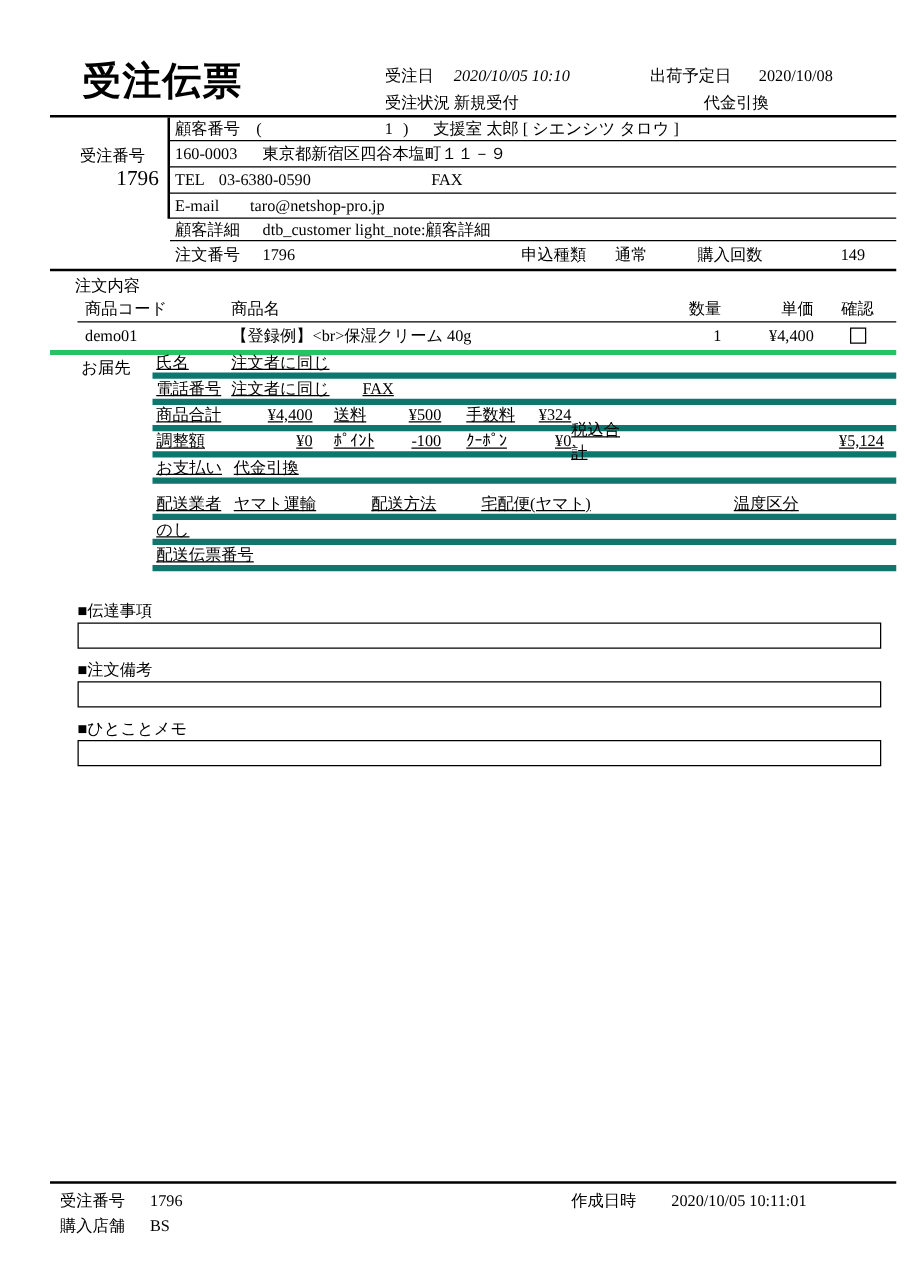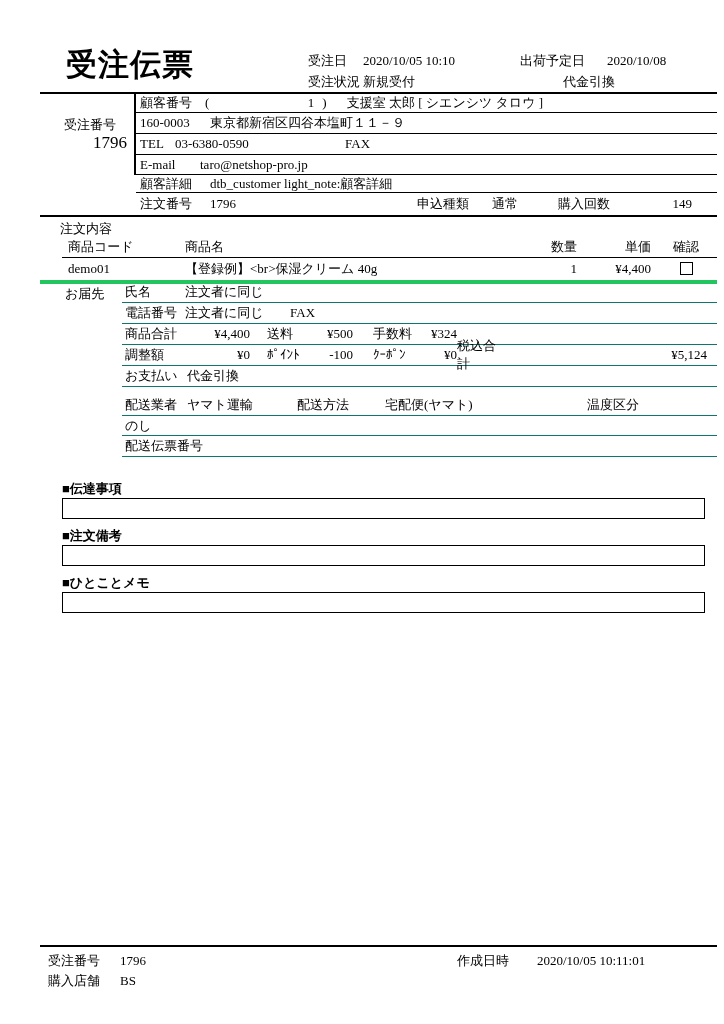--- a/index.html
+++ b/index.html
@@ -24,21 +24,21 @@
   .h-l { display:inline-block; }
   .w55  { width:55px;  flex:none; }
   .w60  { width:60px;  flex:none; }
   .w62  { width:62px;  flex:none; }
   .w65  { width:65px;  flex:none; }
   .w66  { width:66px;  flex:none; }
   .w70  { width:70px;  flex:none; }
   .w75  { width:75px;  flex:none; }
   .w87  { width:87px;  flex:none; }
   .w105 { width:105px; flex:none; }
-  .w157 { width:157px; flex:none; }
+  .w157 { width:157px; flex:none;font-style:italic; }
   .w170 { width:170px; flex:none; }
   .w200 { width:200px; flex:none; }
   .w207 { width:207px; flex:none; }
   .tar { text-align:right; }
   .ml8  { margin-left:8px; }
   .ml20 { margin-left:20px; }
   .mla  { margin-left:auto; }
   .pr25 { padding-right:25px; }
   .pl70 { padding-left:70px; }
 
@@ -80,22 +80,22 @@
     display:inline-block; width:13px; height:13px;
     border:1px solid #000; vertical-align:-2px; background:#fff;
   }
 
   
   .deliv-sec { position:absolute; left:40px; top:282px; width:677px; display:flex; }
   .dleft { width:82px; flex:none; padding-left:25px; padding-top:3px; }
   .dright { flex:1; }
   .drow {
     display:flex; align-items:center;
-    border-bottom:1px solid #0f766e;
-    padding-left:3px; height:21px;
+    border-bottom:5px solid #0f766e;
+    padding-left:3px; height:21px;text-decoration:underline;
   }
   .drow.h20 { height:20px; }
   .dgap { height:8px; }
   .v63r { width:63px; flex:none; text-align:right; }
   .l58-17 { width:58px; flex:none; margin-left:17px; }
   .v28r { width:28px; flex:none; text-align:right; }
   .l44-20 { width:44px; flex:none; margin-left:20px; }
   .v40r { width:40px; flex:none; text-align:right; }
   .taxlab { width:47px; flex:none; }
   .taxval { margin-left:auto; text-align:right; padding-right:10px; }
@@ -104,21 +104,21 @@
   .w110f { width:110px; flex:none; }
   .w88f { width:88px; flex:none; }
   .w202f { width:202px; flex:none; }
   .ymd-y { margin-left:18px; width:35px; flex:none; }
   .ymd-m { width:32px; flex:none; }
   .ymd-d { width:13px; flex:none; }
   .wish { margin-left:160px; }
 
   
   .memos { position:absolute; left:40px; top:481px; width:677px; }
-  .memo { margin-bottom:9px;font-weight:bold; }
+  .memo { margin-bottom:9px; }
   .memo-label { padding-left:22px; line-height:15px; margin-bottom:2px; }
   .memo-box { margin-left:22px; width:643px; height:21px; border:1px solid #000; background:#fff; }
 
   
   .pfooter {
     position:absolute; left:40px; top:945px; width:677px;
     border-top:2px solid #000; padding-top:4px;
   }
   .frow { display:flex; line-height:20px; }
   .f-lab { width:80px; flex:none; padding-left:8px; }

